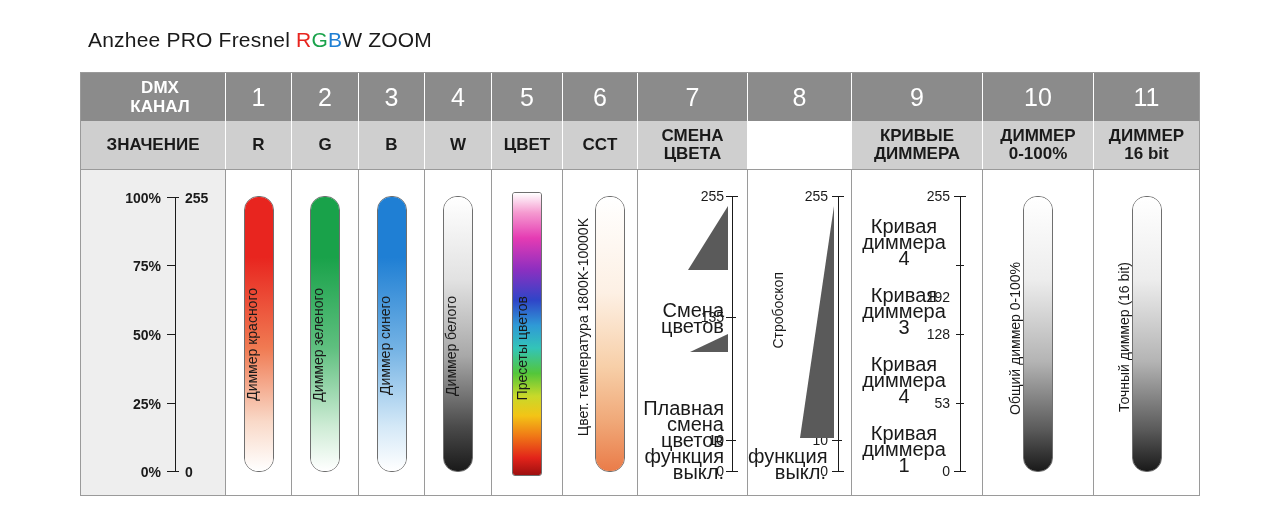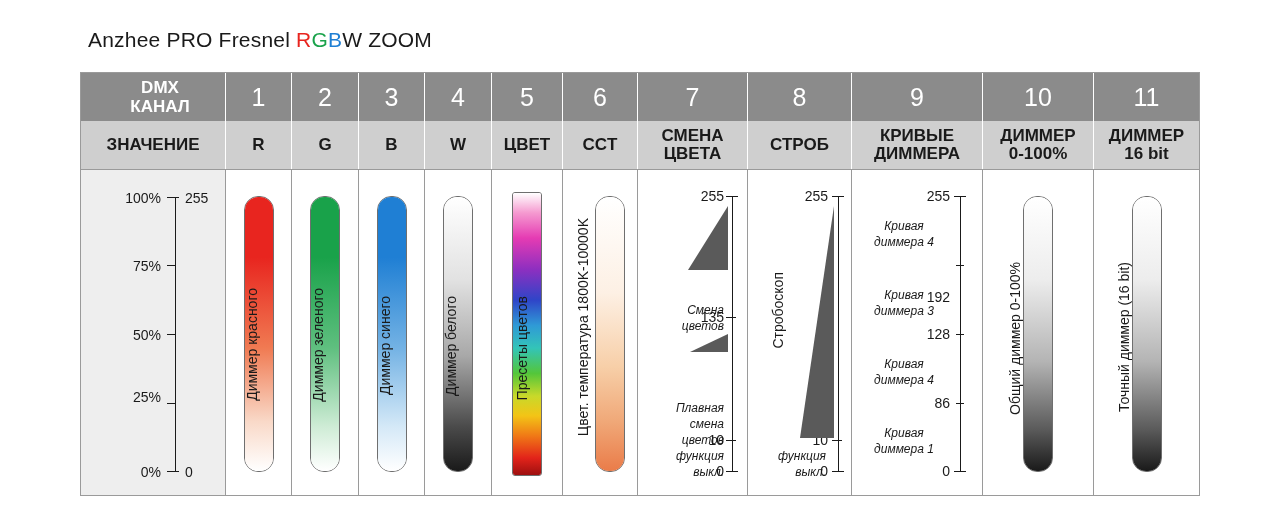--- a/index.html
+++ b/index.html
@@ -34,21 +34,21 @@
 
   
   .scale-pct{position:absolute;font-size:14px;text-align:right;width:52px;}
   .scale-num{position:absolute;font-size:14px;text-align:left;width:34px;}
   .scale-tick{position:absolute;height:1px;background:#1a1a1a;}
   .scale-axis{position:absolute;width:1px;background:#1a1a1a;}
 
   .axisline{position:absolute;width:1px;background:#1a1a1a;}
   .axiscap{position:absolute;height:1px;background:#1a1a1a;}
   .numlab{position:absolute;font-size:14px;text-align:right;}
-  .txtlab{position:absolute;font-size:12px;line-height:16px;text-align:right;font-style:italic;}
+  .txtlab{position:absolute;font-size:20px;line-height:16px;text-align:right;}
   .wedge{position:absolute;}
 
   .cbar-grad{width:100%;height:100%;}
 </style>
 </head>
 <body>
 
 <div class="page">
 
   <div class="title">
@@ -108,25 +108,20 @@
           <div>
             <div>CCT</div>
           </div>
         </div>
       <div class="cell" style="left:557px;width:110px;">
           <div>
             <div>СМЕНА</div>
             <div>ЦВЕТА</div>
           </div>
         </div>
-      <div class="cell" style="left:667px;width:104px;">
-          <div>
-            <div>СТРОБ</div>
-          </div>
-        </div>
       <div class="cell" style="left:771px;width:131px;">
           <div>
             <div>КРИВЫЕ</div>
             <div>ДИММЕРА</div>
           </div>
         </div>
       <div class="cell" style="left:902px;width:111px;">
           <div>
             <div>ДИММЕР</div>
             <div>0-100%</div>
@@ -135,25 +130,25 @@
       <div class="cell" style="left:1013px;width:105px;border-right:none;">
           <div>
             <div>ДИММЕР</div>
             <div>16 bit</div>
           </div>
         </div>
     </div>
 
     <div class="row-body">
 
-      <div class="cell firstbody" style="left:0;width:145px;">
+      <div class="cell firstbody" style="left:0;width:145px;font-weight:bold;">
         <div class="scale-pct" style="left:28px;top:20px;">100%</div>
         <div class="scale-pct" style="left:28px;top:88px;">75%</div>
         <div class="scale-pct" style="left:28px;top:157px;">50%</div>
-        <div class="scale-pct" style="left:28px;top:219px;">25%</div>
+        <div class="scale-pct" style="left:28px;top:226px;">25%</div>
         <div class="scale-pct" style="left:28px;top:294px;">0%</div>
 
         <div class="scale-tick" style="left:86px;top:27px;width:12px;"></div>
         <div class="scale-tick" style="left:86px;top:95px;width:8px;"></div>
         <div class="scale-tick" style="left:86px;top:164px;width:8px;"></div>
         <div class="scale-tick" style="left:86px;top:233px;width:8px;"></div>
         <div class="scale-tick" style="left:86px;top:301px;width:12px;"></div>
         <div class="scale-axis" style="left:94px;top:27px;height:275px;"></div>
 
         <div class="scale-num" style="left:104px;top:20px;">255</div>
@@ -262,21 +257,21 @@
         <div class="axisline" style="left:108px;top:26px;height:276px;"></div>
         <div class="axiscap" style="left:102px;top:26px;width:12px;"></div>
         <div class="axiscap" style="left:104px;top:95px;width:8px;"></div>
         <div class="axiscap" style="left:104px;top:164px;width:8px;"></div>
         <div class="axiscap" style="left:104px;top:233px;width:8px;"></div>
         <div class="axiscap" style="left:102px;top:301px;width:12px;"></div>
 
         <div class="numlab" style="left:34px;top:18px;width:64px;">255</div>
         <div class="numlab" style="left:34px;top:87px;width:64px;margin-top:32px;">192</div>
         <div class="numlab" style="left:34px;top:156px;width:64px;">128</div>
-        <div class="numlab" style="left:34px;top:225px;width:64px;">86</div>
+        <div class="numlab" style="left:34px;top:225px;width:64px;">53</div>
         <div class="numlab" style="left:34px;top:293px;width:64px;">0</div>
 
         <div class="txtlab" style="left:6px;top:48px;width:92px;text-align:center;">
           <div>Кривая</div>
           <div>диммера 4</div>
         </div>
         <div class="txtlab" style="left:6px;top:117px;width:92px;text-align:center;">
           <div>Кривая</div>
           <div>диммера 3</div>
         </div>

